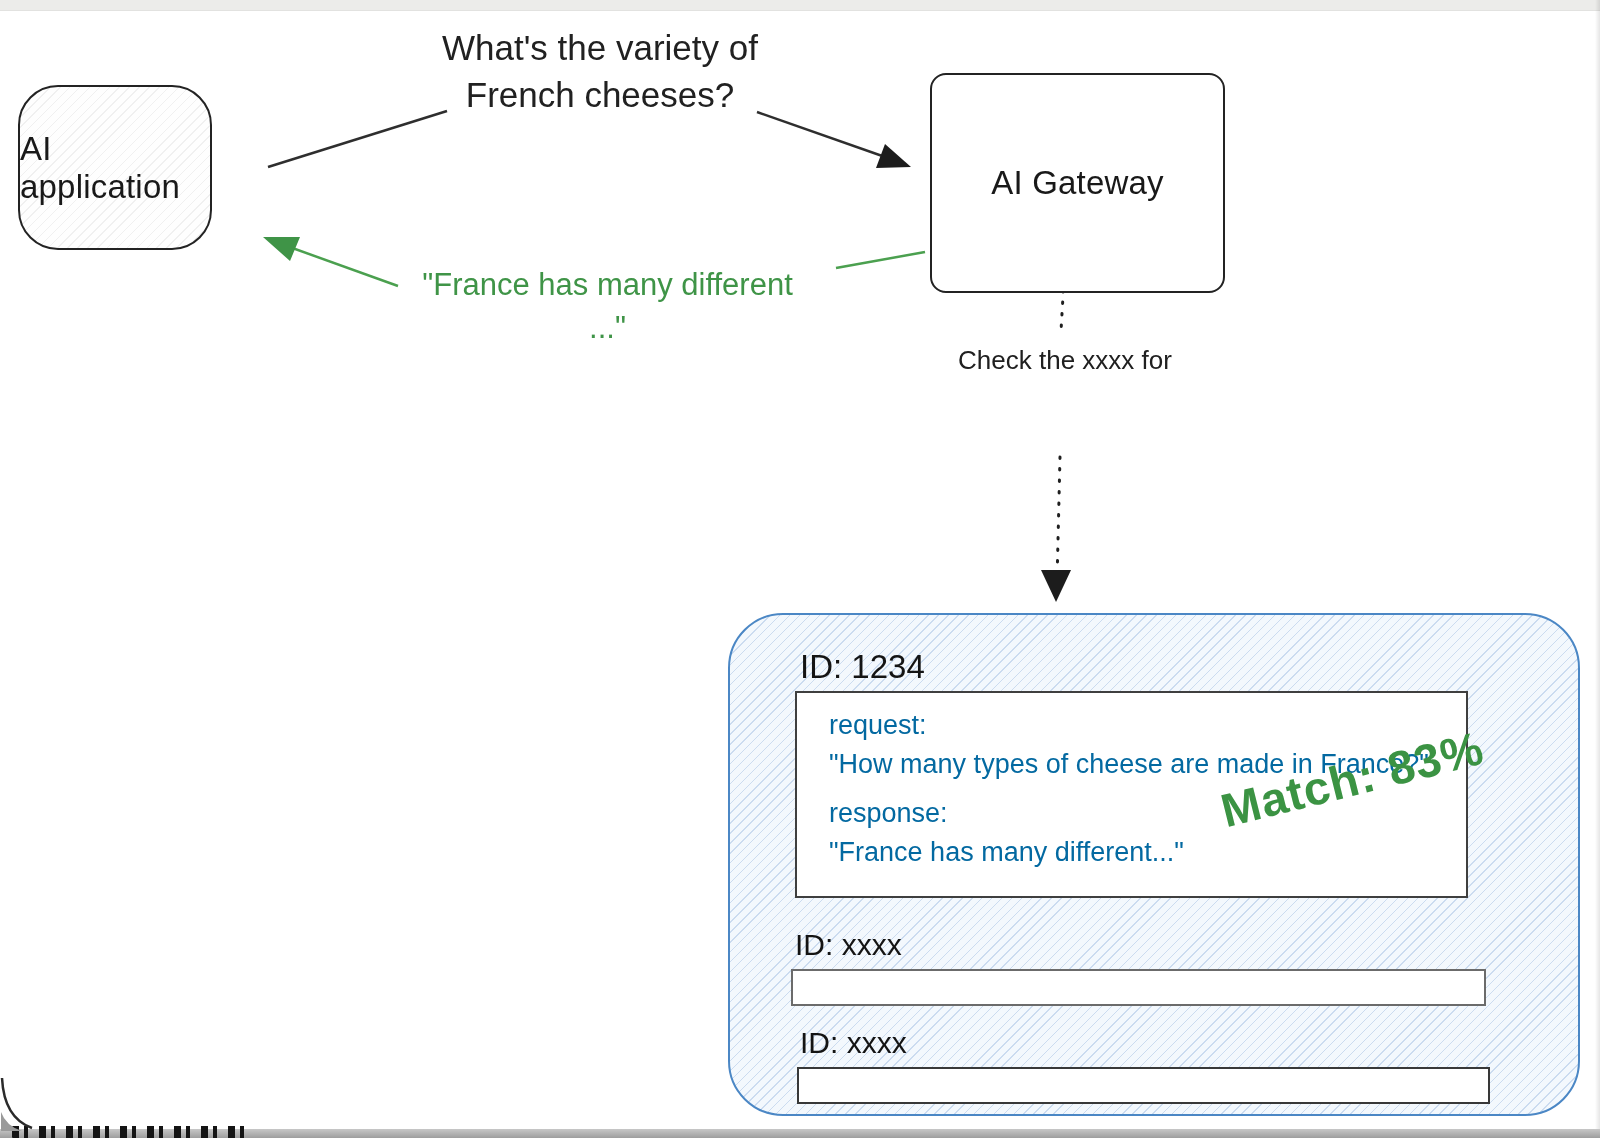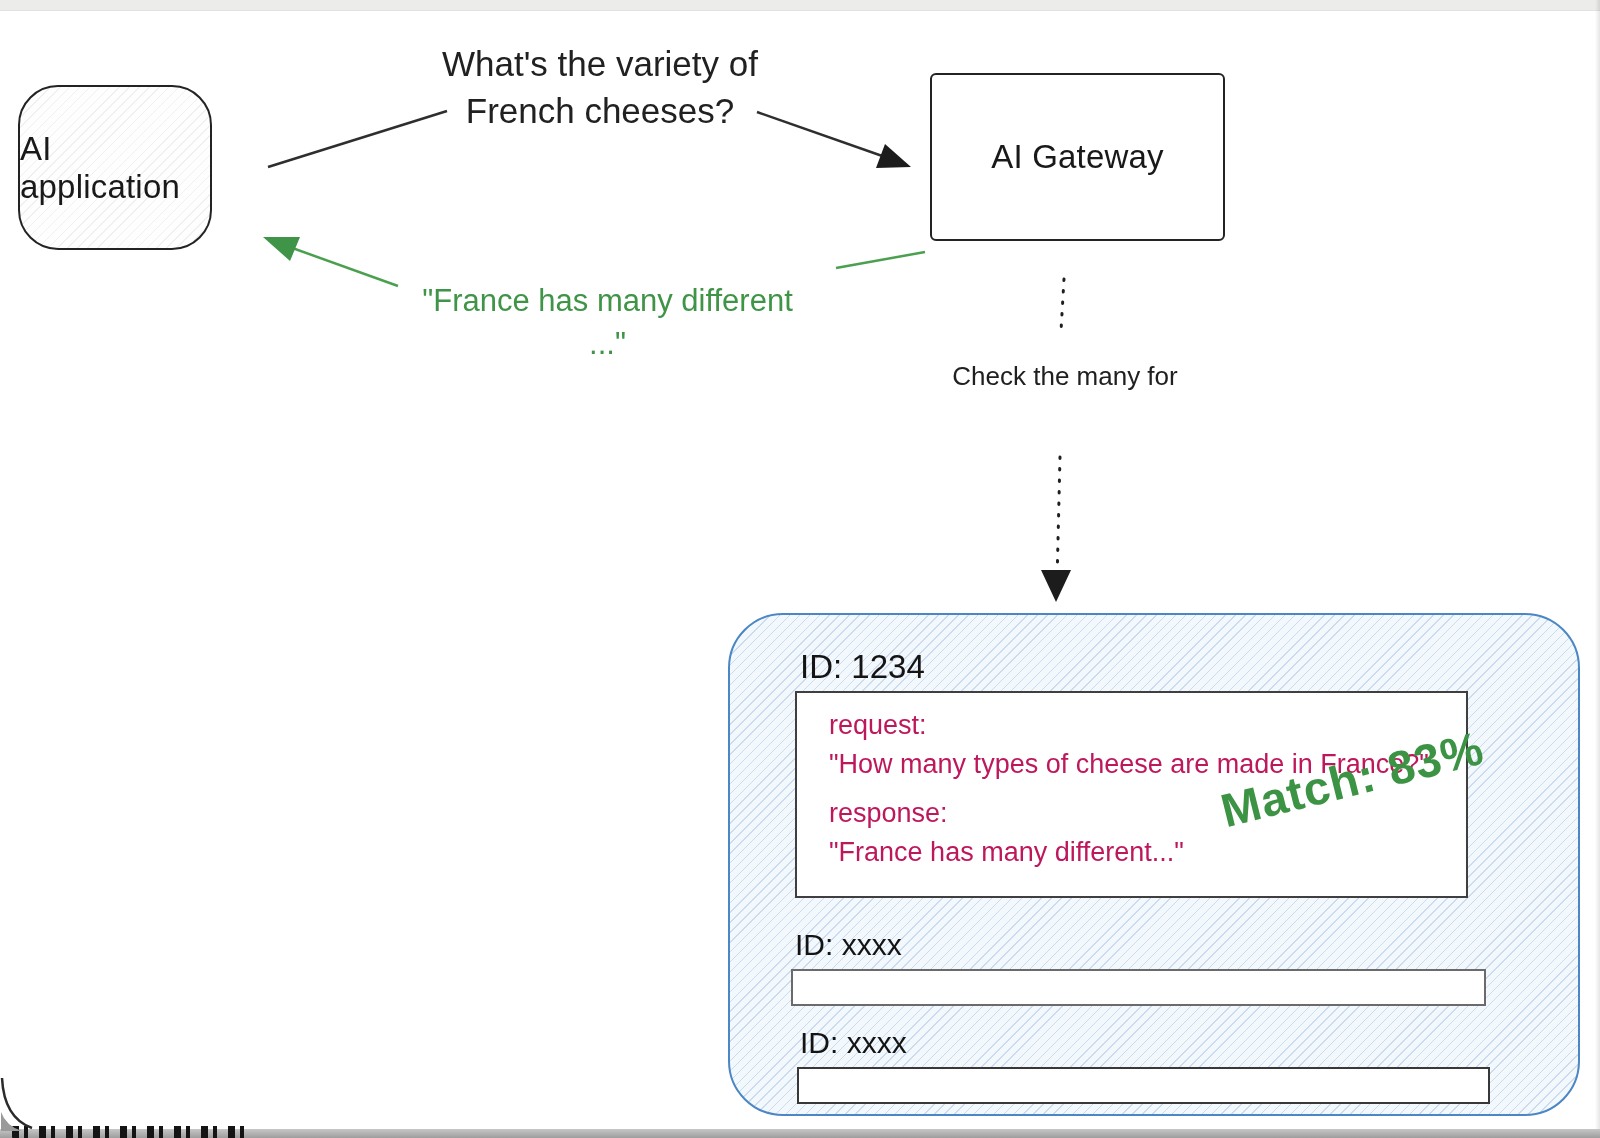--- a/index.html
+++ b/index.html
@@ -27,25 +27,25 @@
     border:2.5px solid #232323;display:flex;align-items:center;justify-content:center;
     font-size:33px;font-weight:500;letter-spacing:.2px;color:#191919;
     box-sizing:border-box;background:#fff;
   }
   .node.ai-app{
     left:18px;top:85px;width:194px;height:165px;border-radius:40px;
     background-color:#fefefe;
     background-image:repeating-linear-gradient(135deg,rgba(0,0,0,0.055) 0 1px,transparent 1px 7px);
   }
   .node.gateway{
-    left:930px;top:73px;width:295px;height:168px;border-radius:6px;
+    left:930px;top:73px;width:295px;height:220px;border-radius:16px;
   }
 
   
-  .lbl{white-space:nowrap;margin-top:16px;}
+  .lbl{white-space:nowrap;}
   .question-lbl{
     left:400px;top:24px;width:400px;text-align:center;
     font-size:35px;line-height:47px;font-weight:500;color:#212121;
   }
   .response-lbl{
     left:385px;top:263px;width:445px;text-align:center;
     font-size:31px;line-height:43px;font-weight:500;color:#3f9447;
   }
   .check-lbl{
     left:915px;top:342px;width:300px;text-align:center;
@@ -57,21 +57,21 @@
     left:728px;top:613px;width:852px;height:503px;box-sizing:border-box;
     border:2px solid #4b87c5;border-radius:55px;
     background-color:#f3f8fd;
     background-image:repeating-linear-gradient(135deg,rgba(100,145,205,0.28) 0 1px,transparent 1px 7px);
   }
   .id-lbl{font-size:33px;font-weight:500;color:#141414;}
   .entry-card{
     left:795px;top:691px;width:673px;height:207px;box-sizing:border-box;
     background:#ffffff;border:2px solid #3f3f3f;
   }
-  .entry-card .t{position:absolute;left:32px;font-size:27px;color:#be185d;white-space:nowrap;}
+  .entry-card .t{position:absolute;left:32px;font-size:27px;color:#0369a1;white-space:nowrap;}
   .empty-strip{
     box-sizing:border-box;background:#ffffff;border:2px solid #4a4a4a;
   }
   .strip-1{left:791px;top:969px;width:695px;height:37px;border-color:#6b6b6b;}
   .strip-2{left:797px;top:1067px;width:693px;height:37px;border-color:#383838;}
   .match-badge{
     left:1222px;top:784px;
     font-size:47px;font-weight:600;color:#3b9343;letter-spacing:1px;
     transform:rotate(-14deg);transform-origin:left center;white-space:nowrap;
   }
@@ -124,21 +124,21 @@
   <div>What's the variety of</div>
   <div>French cheeses?</div>
 </div>
 
 <div class="abs lbl response-lbl">
   <div>"France has many different</div>
   <div>..."</div>
 </div>
 
 <div class="abs lbl check-lbl">
-  <div>Check the many for</div>
+  <div>Check the xxxx for</div>
 </div>
 
 <div class="abs cache-panel"></div>
 
 <div class="abs id-lbl" style="left:800px;top:648px;">ID: 1234</div>
 
 <div class="abs entry-card">
   <span class="t" style="top:17px;">request:</span>
   <span class="t" style="top:56px;">"How many types of cheese are made in France?"</span>
   <span class="t" style="top:105px;">response:</span>

